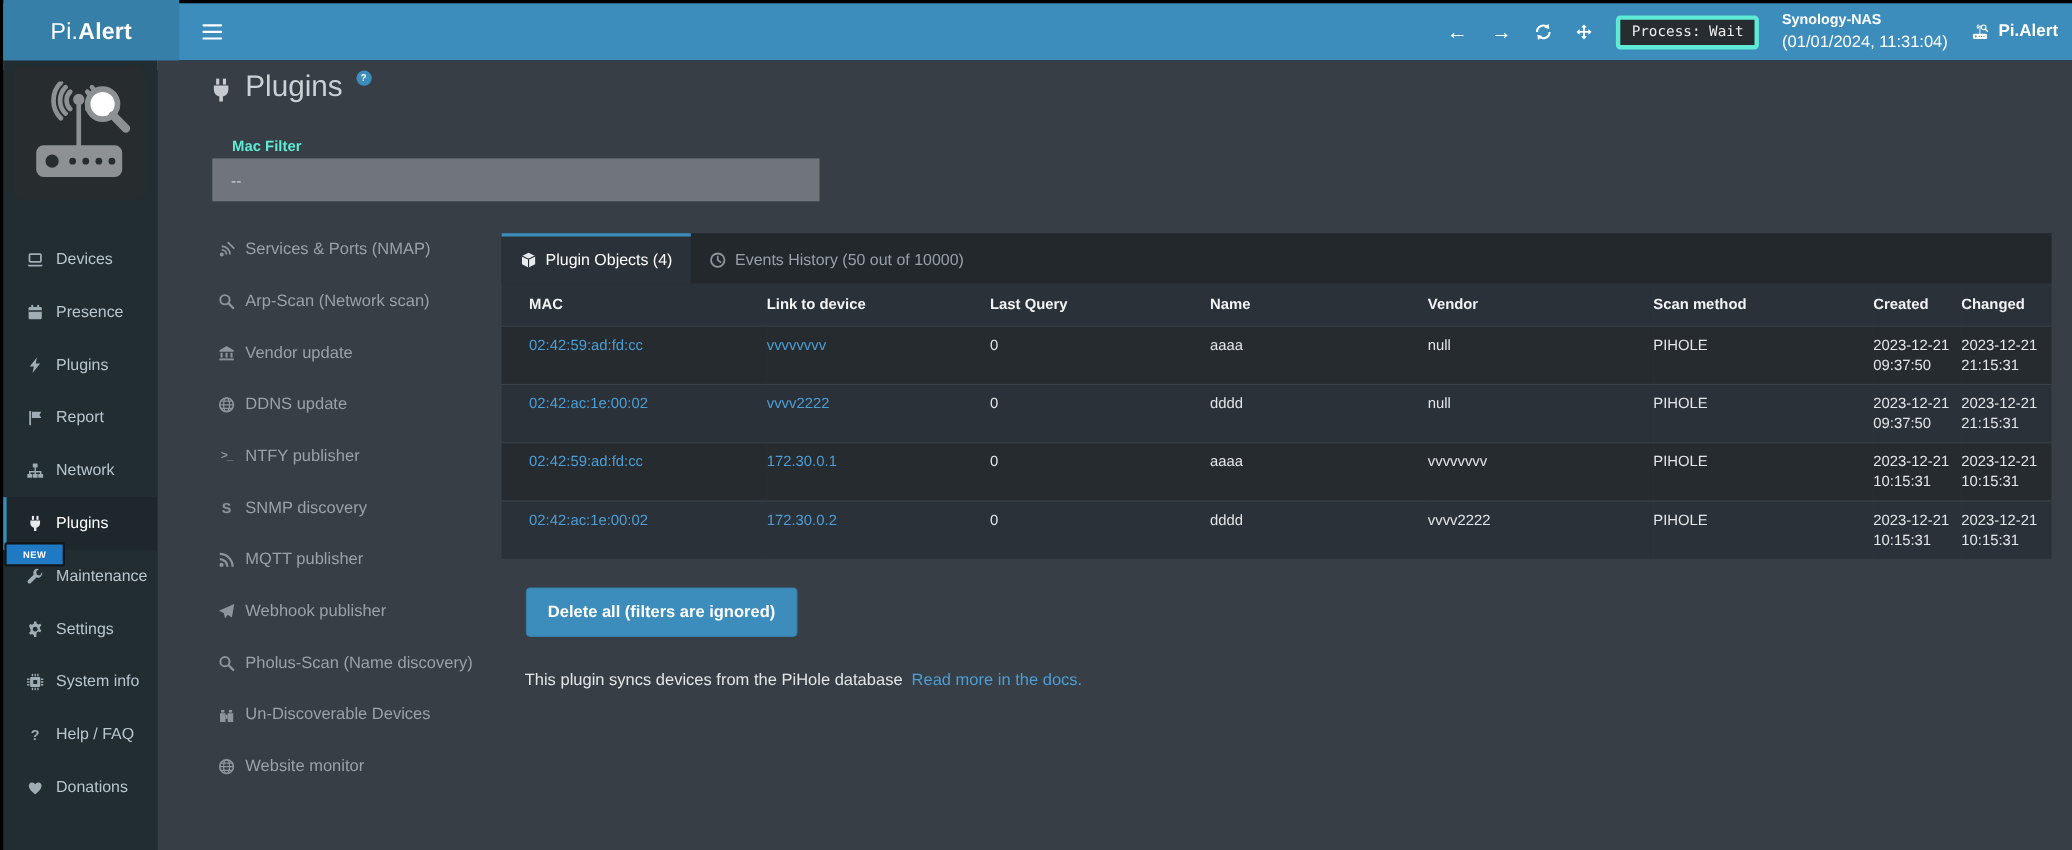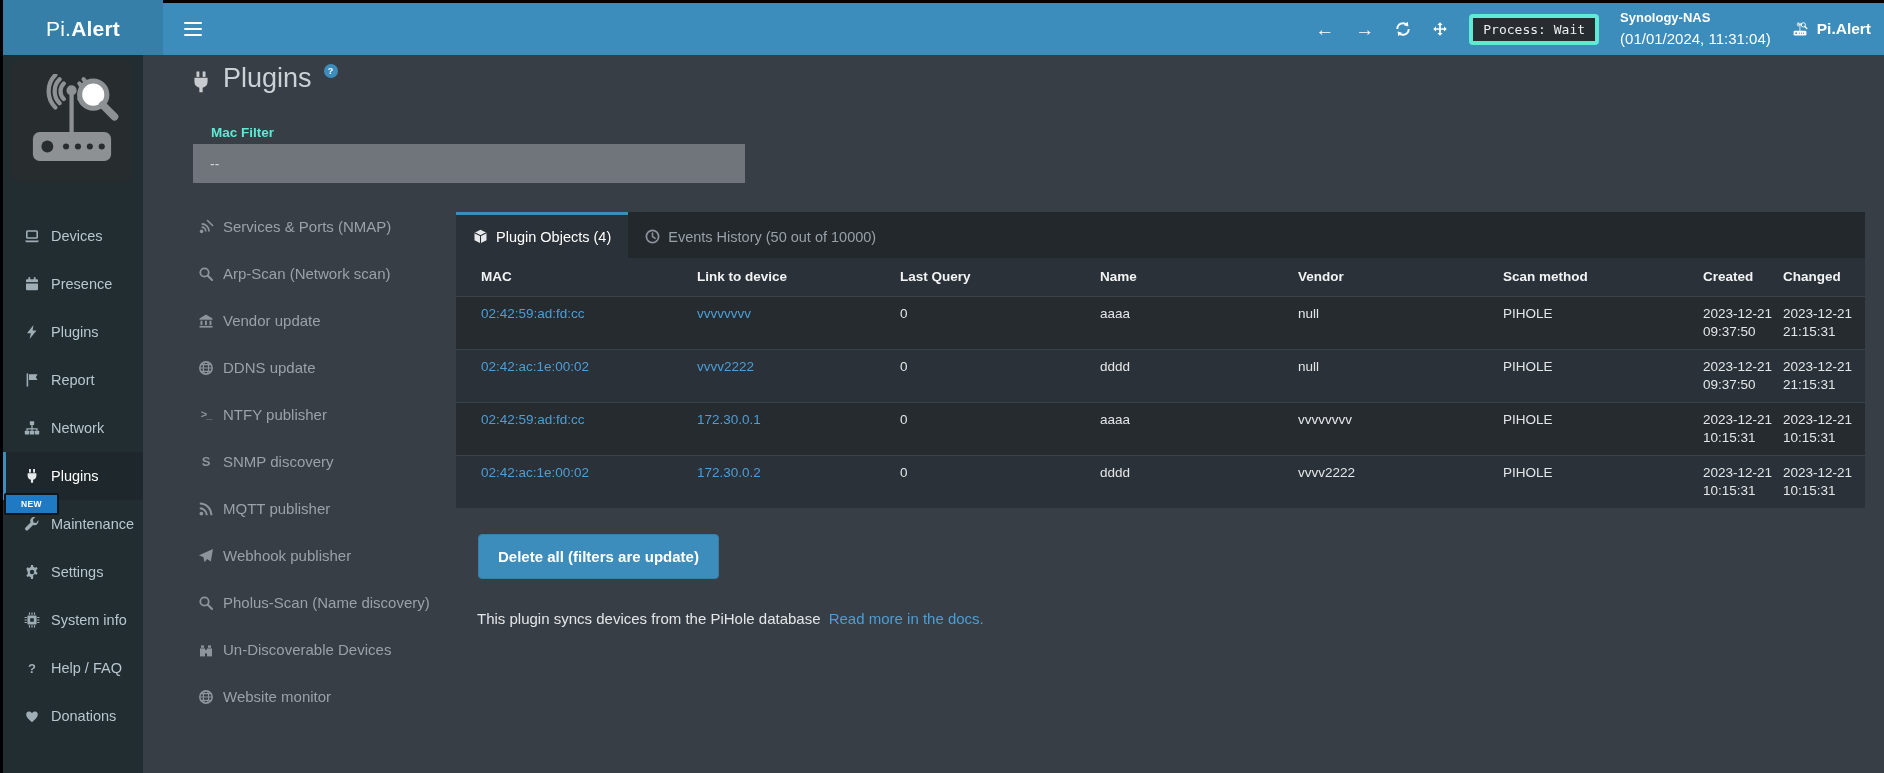--- a/index.html
+++ b/index.html
@@ -471,21 +471,21 @@
                 <td>dddd</td>
                 <td>vvvv2222</td>
                 <td>PIHOLE</td>
                 <td class="c-date">2023-12-21 10:15:31</td>
                 <td class="c-date">2023-12-21 10:15:31</td>
               </tr>
             </tbody>
         </table>
       </section>
 
-      <button class="delete-btn">Delete all (filters are update)</button>
+      <button class="delete-btn">Delete all (filters are ignored)</button>
 
       <p class="docs-line">
         <span>This plugin syncs devices from the PiHole database</span>
         <a>Read more in the docs.</a>
       </p>
 
     </main>
   </div>
 </div>
 

